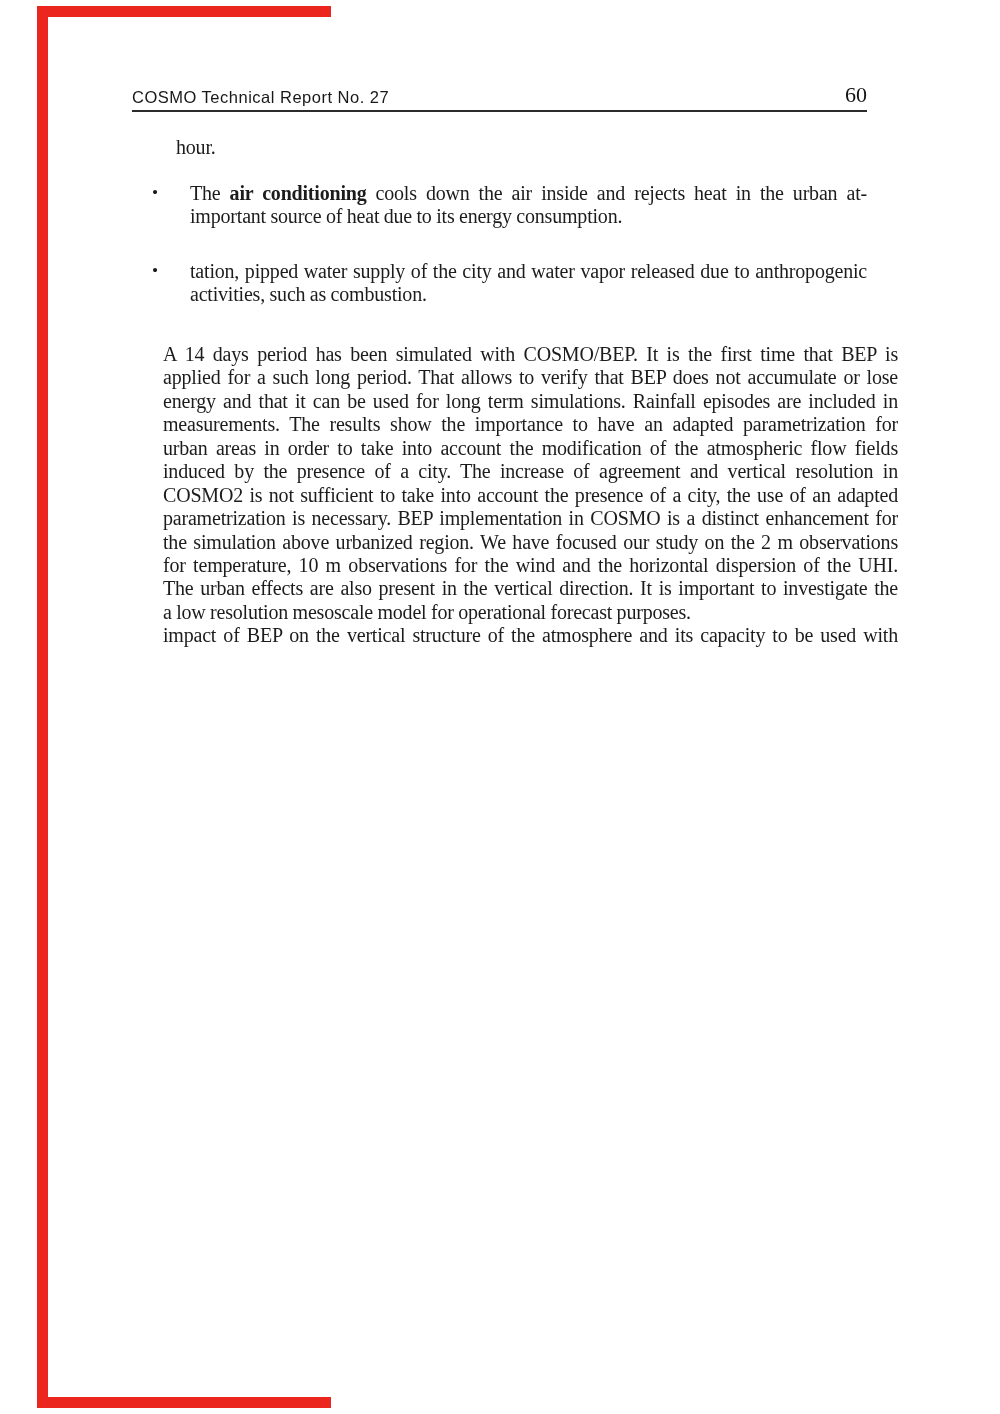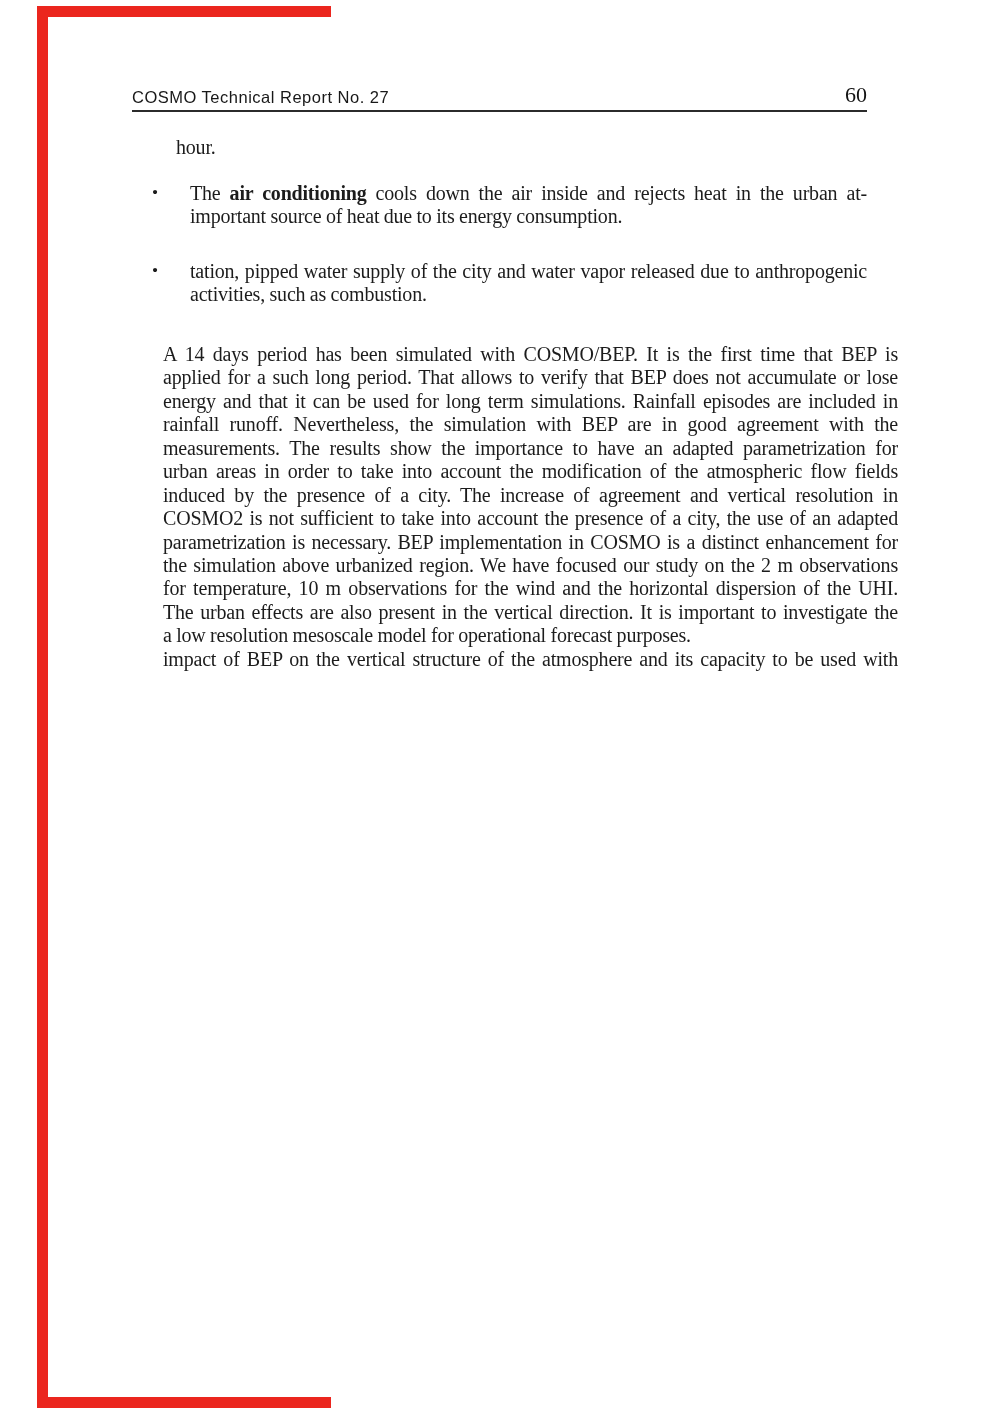--- a/index.html
+++ b/index.html
@@ -95,21 +95,20 @@
     <div class="btxt">
       <div class="ln">tation, pipped water supply of the city and water vapor released due to anthropogenic</div>
       <div class="ln endline">activities, such as combustion.</div>
     </div>
   </div>
 
   <div class="para">
     <div class="ln">A 14 days period has been simulated with COSMO/BEP. It is the first time that BEP is</div>
     <div class="ln">applied for a such long period. That allows to verify that BEP does not accumulate or lose</div>
     <div class="ln">energy and that it can be used for long term simulations. Rainfall episodes are included in</div>
-    <div class="ln">rainfall runoff. Nevertheless, the simulation with BEP are in good agreement with the</div>
     <div class="ln">measurements. The results show the importance to have an adapted parametrization for</div>
     <div class="ln">urban areas in order to take into account the modification of the atmospheric flow fields</div>
     <div class="ln">induced by the presence of a city. The increase of agreement and vertical resolution in</div>
     <div class="ln">COSMO2 is not sufficient to take into account the presence of a city, the use of an adapted</div>
     <div class="ln">parametrization is necessary. BEP implementation in COSMO is a distinct enhancement for</div>
     <div class="ln">the simulation above urbanized region. We have focused our study on the 2 m observations</div>
     <div class="ln">for temperature, 10 m observations for the wind and the horizontal dispersion of the UHI.</div>
     <div class="ln">The urban effects are also present in the vertical direction. It is important to investigate the</div>
     <div class="ln endline">a low resolution mesoscale model for operational forecast purposes.</div>
     <div class="ln">impact of BEP on the vertical structure of the atmosphere and its capacity to be used with</div>

